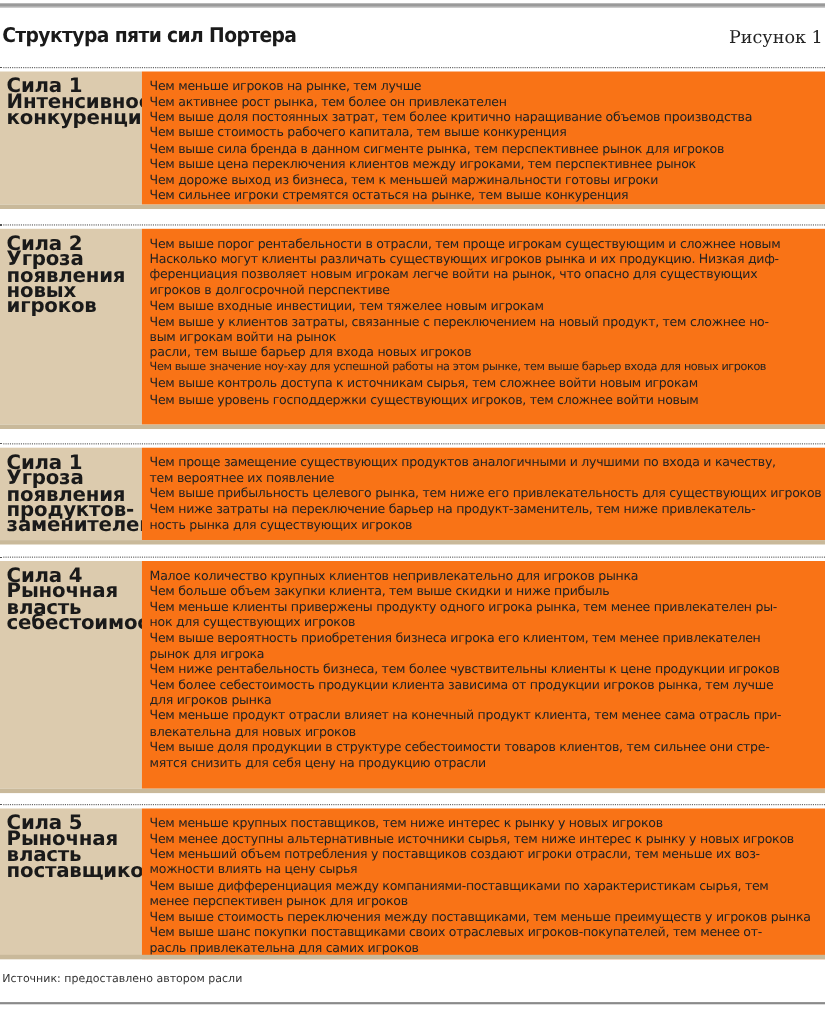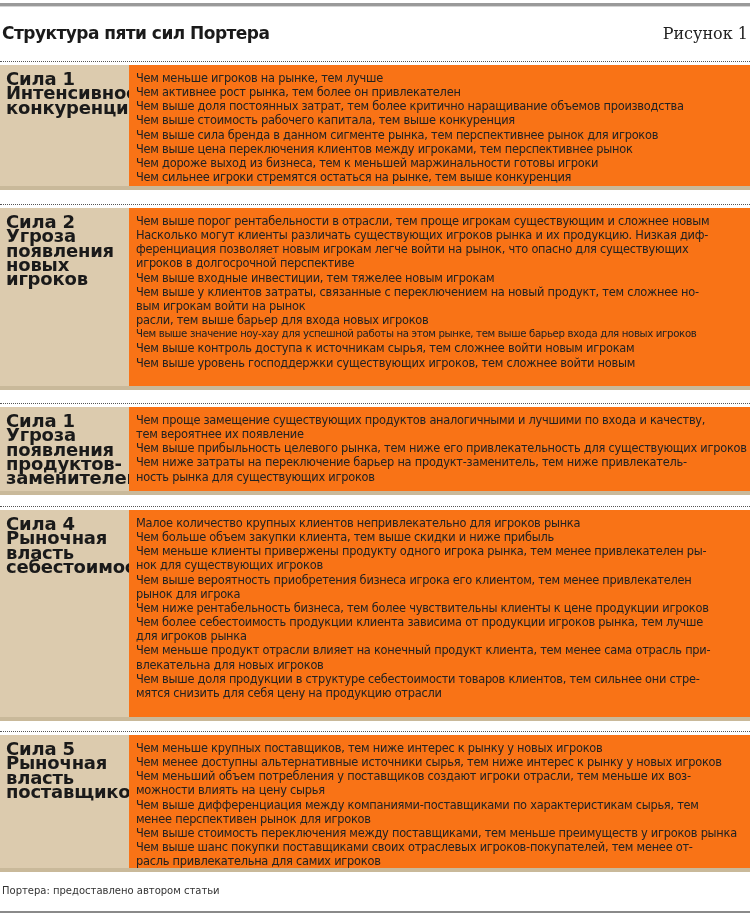--- a/index.html
+++ b/index.html
@@ -228,14 +228,14 @@
       <span class="line">Чем выше дифференциация между компаниями-поставщиками по характеристикам сырья, тем</span>
       <span class="line">менее перспективен рынок для игроков</span>
       <span class="line">Чем выше стоимость переключения между поставщиками, тем меньше преимуществ у игроков рынка</span>
       <span class="line">Чем выше шанс покупки поставщиками своих отраслевых игроков-покупателей, тем менее от-</span>
       <span class="line">расль привлекательна для самих игроков</span>
     </div>
   </div>
   <div class="bottom-bar" style="top:137px;"></div>
 </div>
 
-<div class="source">Портера: предоставлено автором статьи</div>
+<div class="source">Источник: предоставлено автором расли</div>
 <div class="bottom-rule"></div>
 
 </body></html>

